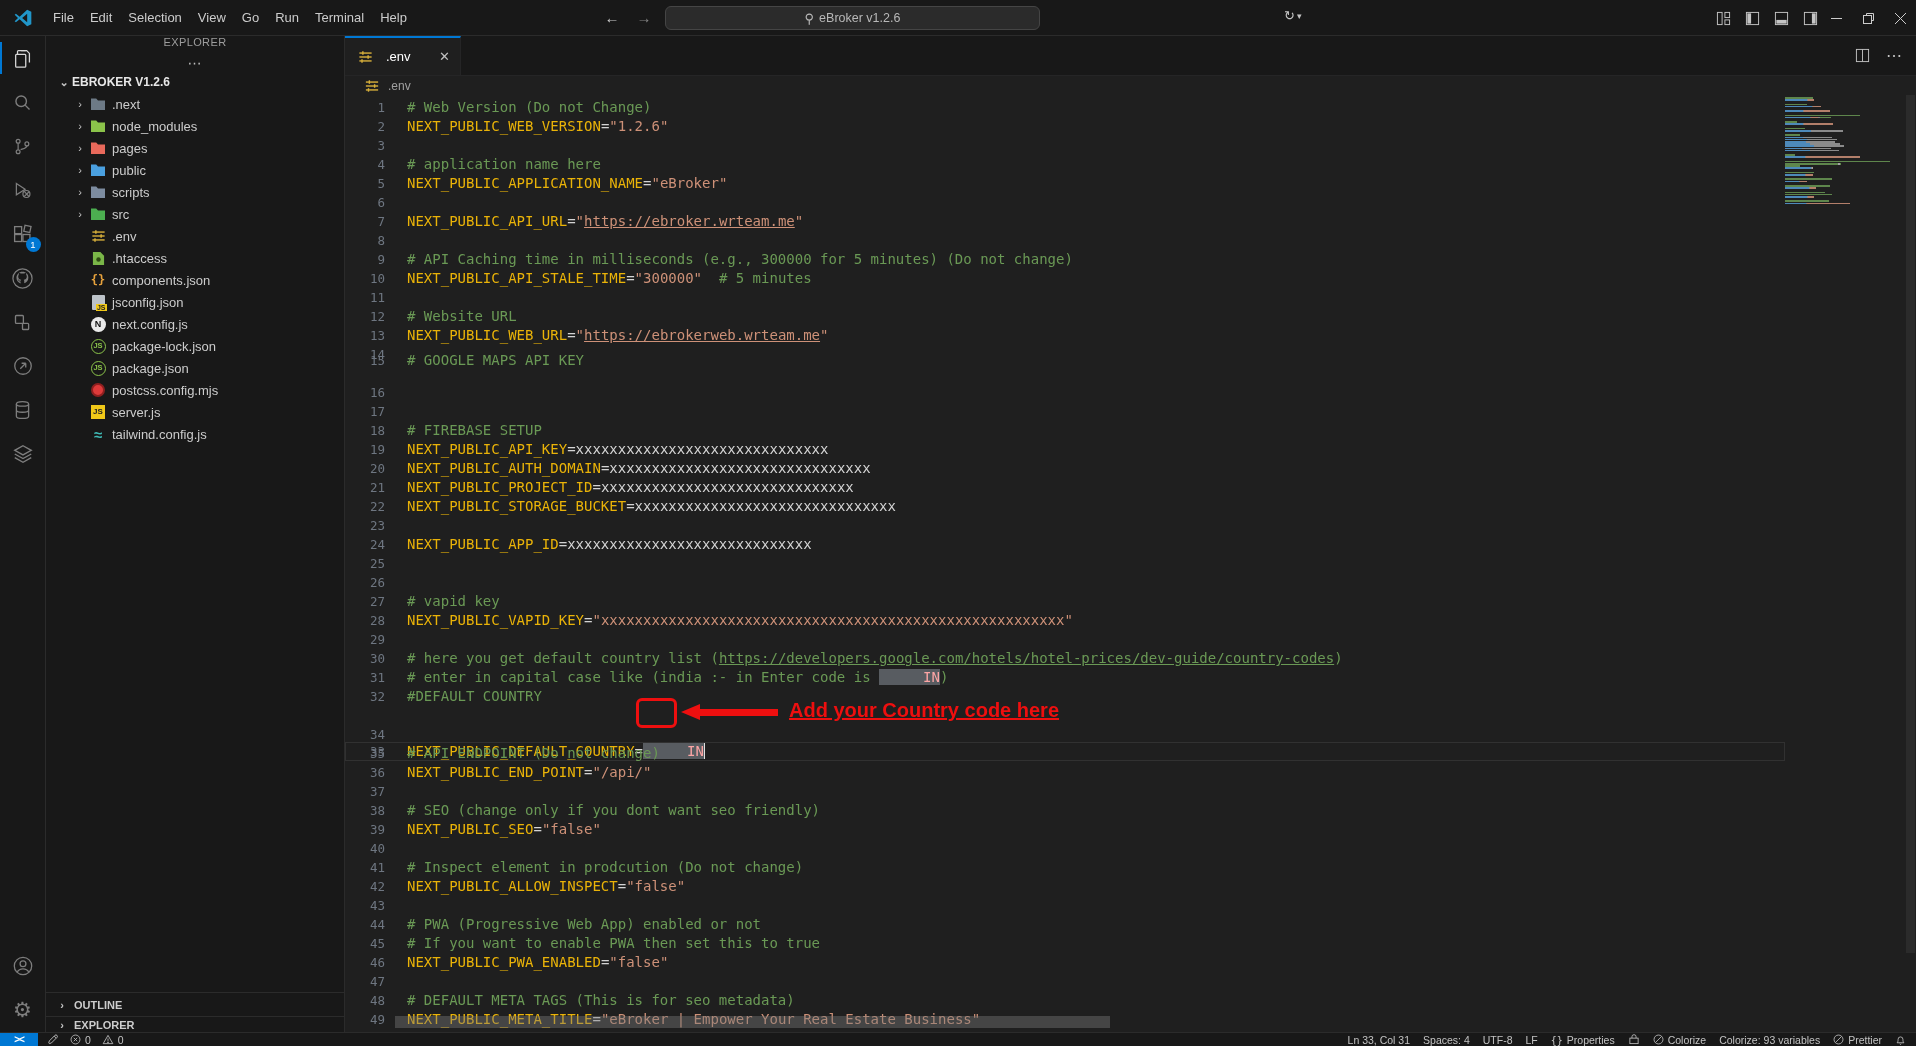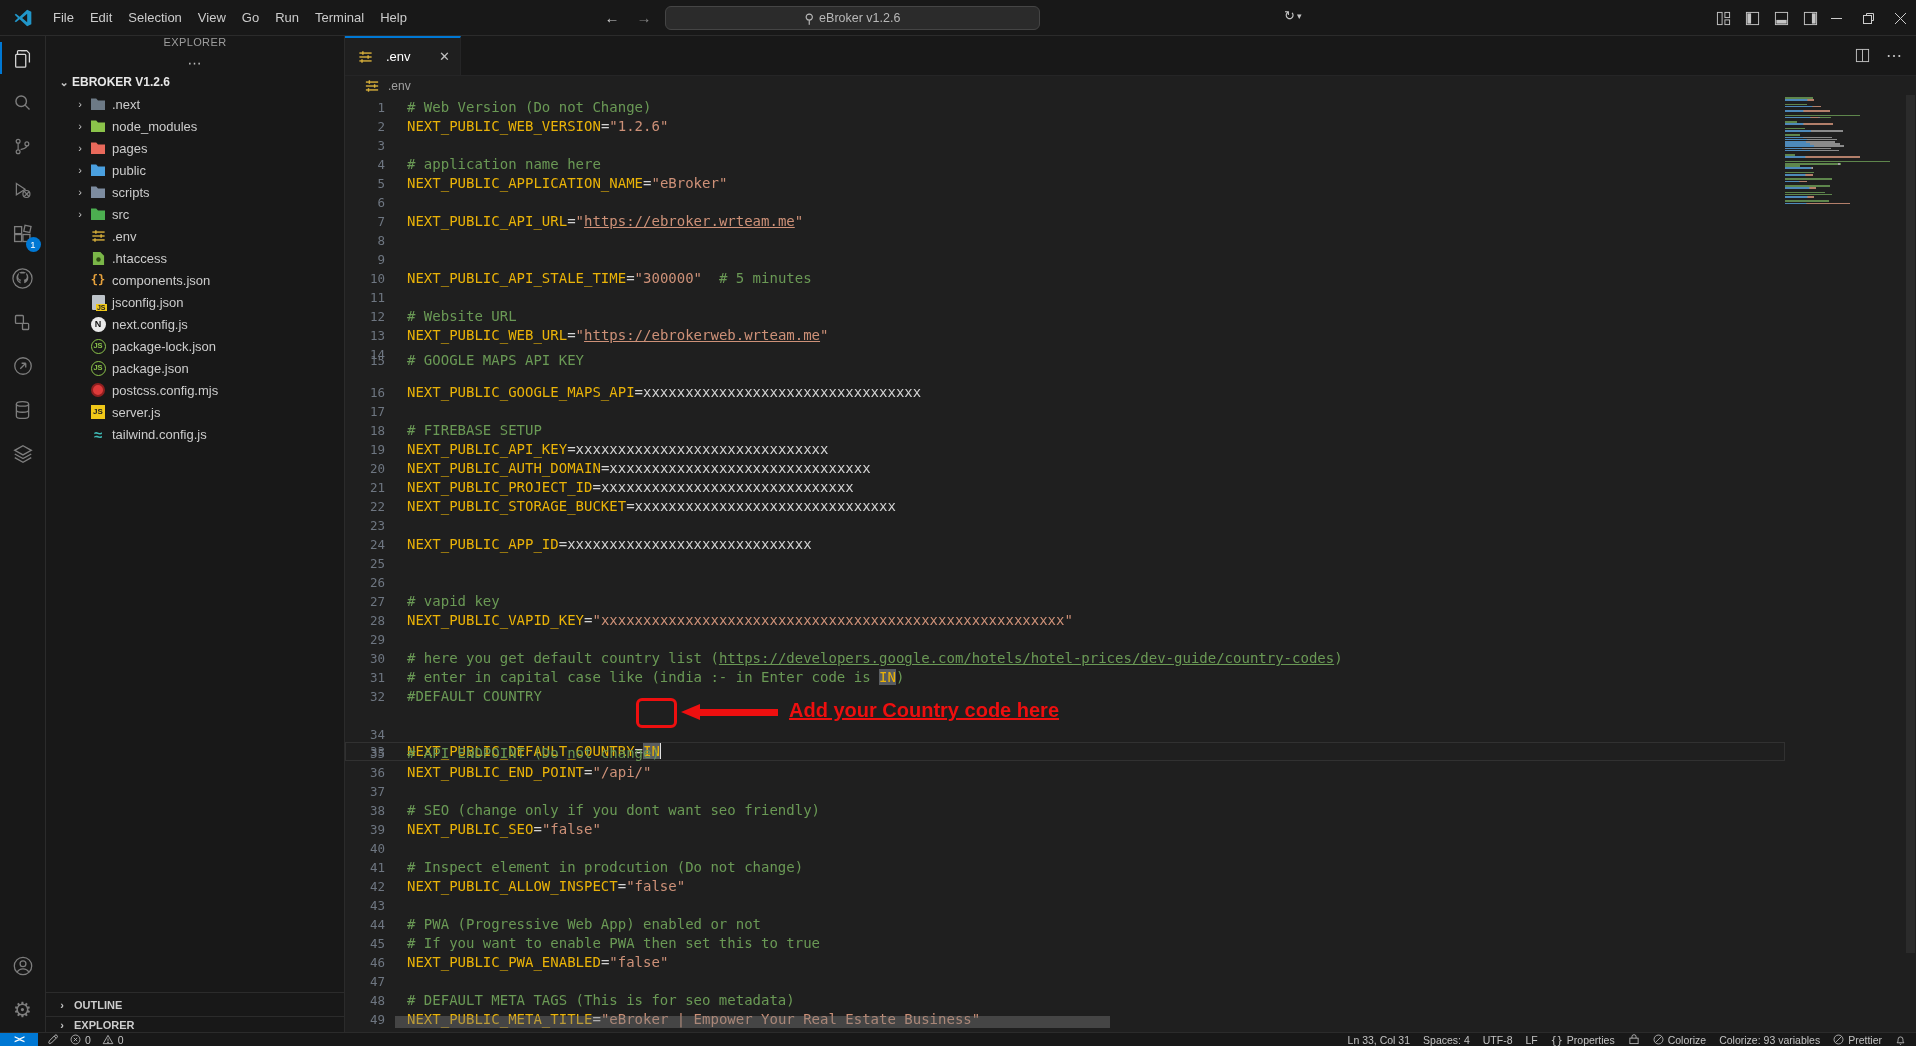--- a/index.html
+++ b/index.html
@@ -64,21 +64,21 @@
                  font-size:12px; color:#a0a0a0; }
 
   .code-area { position:relative; flex:1; overflow:hidden; font-family:"DejaVu Sans Mono", monospace; font-size:14px; }
   .line { position:absolute; left:0; width:1440px; height:19px; line-height:19px; white-space:pre; }
   .line .ln { position:absolute; left:0; width:40px; text-align:right; color:#6e7681; font-size:12.5px; }
   .line .ct { position:absolute; left:62px; }
   .line.current { outline:1px solid #313131; outline-offset:-1px;margin-top:36px; }
   .tok-c{ color:#6a9955; } .tok-k{ color:#eab308; } .tok-p{ color:#d4d4d4; }
   .tok-s{ color:#ce9178; } .tok-l{ color:#ce9178; text-decoration:underline; }
   .tok-g{ color:#6a9955; text-decoration:underline; }
-  .tok-h{ color:#eab308; background:#585c61; }
+  .tok-h{ color:#fca5a5; background:#585c61;padding-left:44px; }
   .caret{ display:inline-block; width:1.5px; height:16px; background:#e0e0e0; vertical-align:-3px; }
 
   .minimap { position:absolute; top:2px; left:1440px; width:118px; height:930px; }
   .mm-row { position:absolute; display:flex; height:1.6px; }
   .mm-seg { height:100%; opacity:.85; }
 
   .hscroll { position:absolute; left:50px; top:921px; width:715px; height:12px;
              background:rgba(121,121,121,.42); }
   .vscroll { position:absolute; right:1px; top:0; width:9px; height:858px; background:rgba(121,121,121,.14); }
 
@@ -475,28 +475,28 @@
     <div class="code-area" id="code-area">
       <div id="code-lines">
           <div class="line" style="top: 3px;"><span class="ln">1</span><span class="ct"><span class="tok-c"># Web Version (Do not Change)</span></span></div>
           <div class="line" style="top: 22px;"><span class="ln">2</span><span class="ct"><span class="tok-k">NEXT_PUBLIC_WEB_VERSION</span><span class="tok-p">=</span><span class="tok-s">"1.2.6"</span></span></div>
           <div class="line" style="top: 41px;"><span class="ln">3</span><span class="ct"></span></div>
           <div class="line" style="top: 60px;"><span class="ln">4</span><span class="ct"><span class="tok-c"># application name here</span></span></div>
           <div class="line" style="top: 79px;"><span class="ln">5</span><span class="ct"><span class="tok-k">NEXT_PUBLIC_APPLICATION_NAME</span><span class="tok-p">=</span><span class="tok-s">"eBroker"</span></span></div>
           <div class="line" style="top: 98px;"><span class="ln">6</span><span class="ct"></span></div>
           <div class="line" style="top: 117px;"><span class="ln">7</span><span class="ct"><span class="tok-k">NEXT_PUBLIC_API_URL</span><span class="tok-p">=</span><span class="tok-s">"</span><span class="tok-l">https://ebroker.wrteam.me</span><span class="tok-s">"</span></span></div>
           <div class="line" style="top: 136px;"><span class="ln">8</span><span class="ct"></span></div>
-          <div class="line" style="top: 155px;"><span class="ln">9</span></div>
+          <div class="line" style="top: 155px;"><span class="ln">9</span><span class="ct"><span class="tok-c"># API Caching time in milliseconds (e.g., 300000 for 5 minutes) (Do not change)</span></span></div>
           <div class="line" style="top: 174px;"><span class="ln">10</span><span class="ct"><span class="tok-k">NEXT_PUBLIC_API_STALE_TIME</span><span class="tok-p">=</span><span class="tok-s">"300000"</span><span class="tok-p">  </span><span class="tok-c"># 5 minutes</span></span></div>
           <div class="line" style="top: 193px;"><span class="ln">11</span><span class="ct"></span></div>
           <div class="line" style="top: 212px;"><span class="ln">12</span><span class="ct"><span class="tok-c"># Website URL</span></span></div>
           <div class="line" style="top: 231px;"><span class="ln">13</span><span class="ct"><span class="tok-k">NEXT_PUBLIC_WEB_URL</span><span class="tok-p">=</span><span class="tok-s">"</span><span class="tok-l">https://ebrokerweb.wrteam.me</span><span class="tok-s">"</span></span></div>
           <div class="line" style="top: 250px;"><span class="ln">14</span><span class="ct"></span></div>
           <div class="line" style="top: 256px;"><span class="ln">15</span><span class="ct"><span class="tok-c"># GOOGLE MAPS API KEY</span></span></div>
-          <div class="line" style="top: 288px;"><span class="ln">16</span><span class="ct"><span class="tok-k">NEXT_PUBLIC_GOOGLE_MAPS_API</span><span class="tok-p">=</span><span class="tok-p">xxxxxxxxxxxxxxxxxxxxxxxxxxxxxxxxx</span></span></div>
+          <div class="line" style="top: 288px;"><span class="ln">16</span></div>
           <div class="line" style="top: 307px;"><span class="ln">17</span><span class="ct"></span></div>
           <div class="line" style="top: 326px;"><span class="ln">18</span><span class="ct"><span class="tok-c"># FIREBASE SETUP</span></span></div>
           <div class="line" style="top: 345px;"><span class="ln">19</span><span class="ct"><span class="tok-k">NEXT_PUBLIC_API_KEY</span><span class="tok-p">=</span><span class="tok-p">xxxxxxxxxxxxxxxxxxxxxxxxxxxxxx</span></span></div>
           <div class="line" style="top: 364px;"><span class="ln">20</span><span class="ct"><span class="tok-k">NEXT_PUBLIC_AUTH_DOMAIN</span><span class="tok-p">=</span><span class="tok-p">xxxxxxxxxxxxxxxxxxxxxxxxxxxxxxx</span></span></div>
           <div class="line" style="top: 383px;"><span class="ln">21</span><span class="ct"><span class="tok-k">NEXT_PUBLIC_PROJECT_ID</span><span class="tok-p">=</span><span class="tok-p">xxxxxxxxxxxxxxxxxxxxxxxxxxxxxx</span></span></div>
           <div class="line" style="top: 402px;"><span class="ln">22</span><span class="ct"><span class="tok-k">NEXT_PUBLIC_STORAGE_BUCKET</span><span class="tok-p">=</span><span class="tok-p">xxxxxxxxxxxxxxxxxxxxxxxxxxxxxxx</span></span></div>
           <div class="line" style="top: 421px;"><span class="ln">23</span></div>
           <div class="line" style="top: 440px;"><span class="ln">24</span><span class="ct"><span class="tok-k">NEXT_PUBLIC_APP_ID</span><span class="tok-p">=</span><span class="tok-p">xxxxxxxxxxxxxxxxxxxxxxxxxxxxx</span></span></div>
           <div class="line" style="top: 459px;"><span class="ln">25</span></div>
           <div class="line" style="top: 478px;"><span class="ln">26</span><span class="ct"></span></div>

